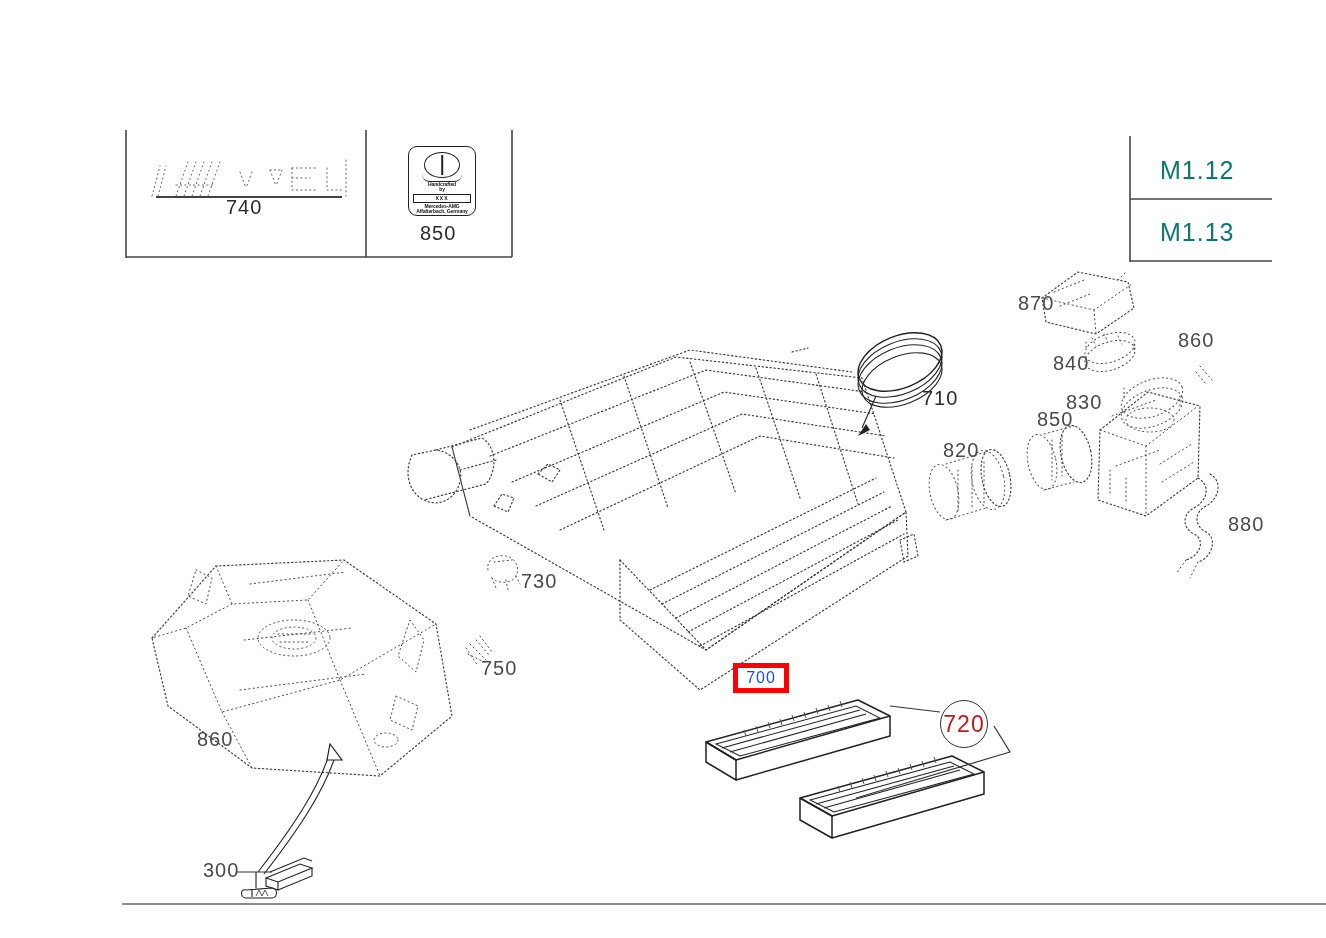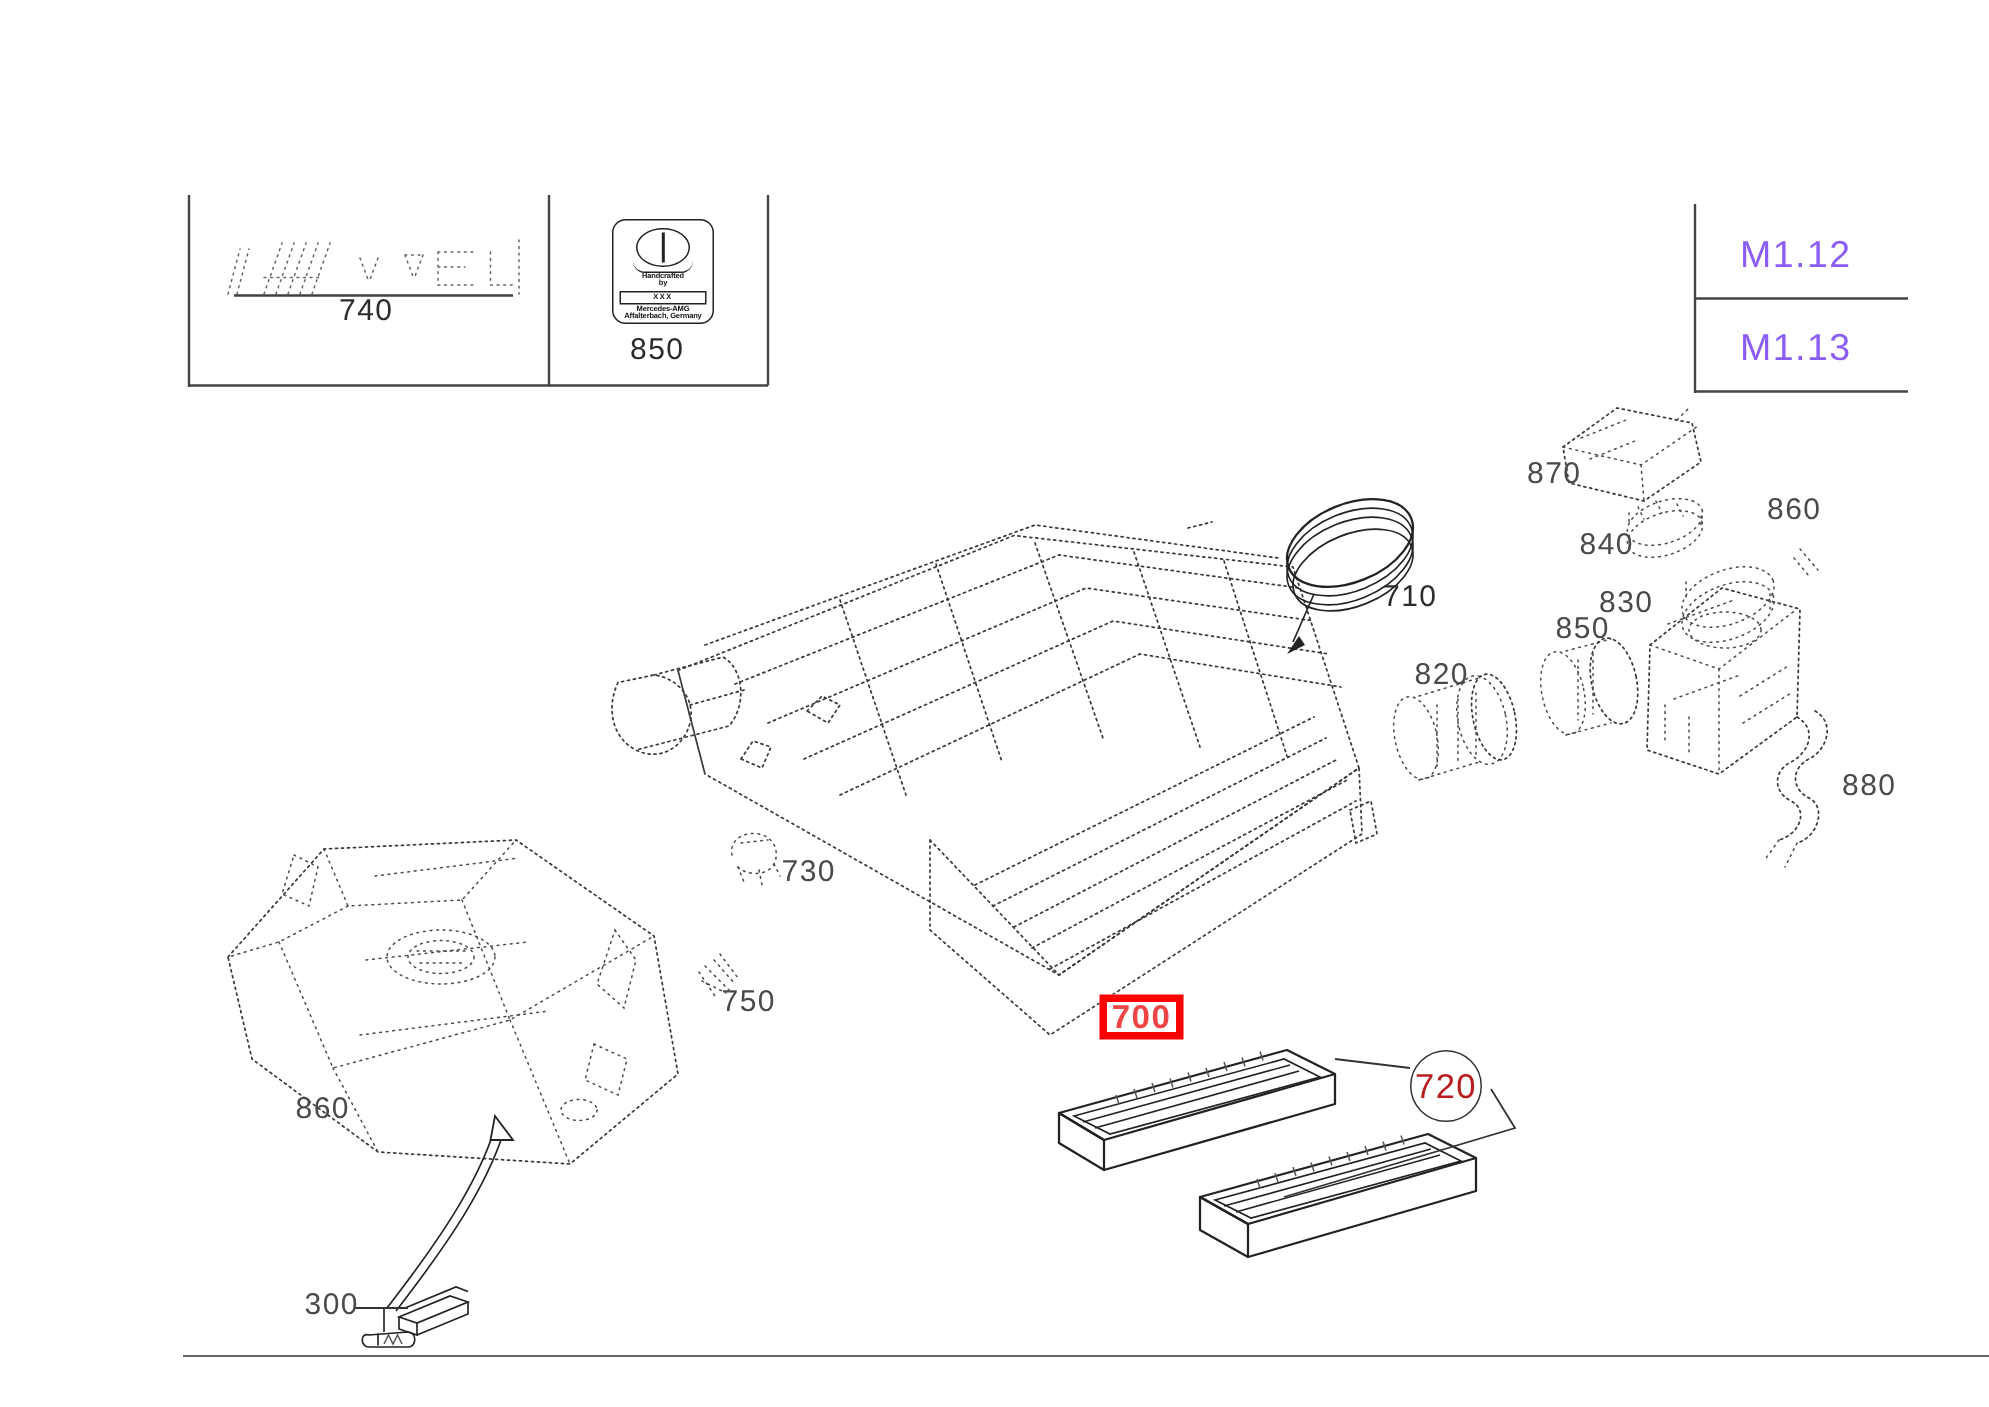--- a/index.html
+++ b/index.html
@@ -6,27 +6,27 @@
   html,body{margin:0;padding:0;background:#ffffff;}
   body{width:1326px;height:938px;overflow:hidden;
        font-family:"Liberation Sans",sans-serif;color:#1a1a1a;}
   #stage{position:relative;width:1326px;height:938px;background:#ffffff;}
   svg#canvas{position:absolute;left:0;top:0;width:1326px;height:938px;}
 
   .callout{position:absolute;font-family:"Liberation Sans",sans-serif;
            font-size:20px;letter-spacing:1px;color:#2b2b2b;white-space:nowrap;
            line-height:1;}
   .callout.faint{color:#4a4a4a;}
-  .section-label{position:absolute;font-size:25px;color:#8b5cf6;
+  .section-label{position:absolute;font-size:25px;color:#0f766e;
                  letter-spacing:1px;white-space:nowrap;}
   .highlight-box{position:absolute;border:5px solid #ff0000;background:#ffffff;
                  display:flex;align-items:center;justify-content:center;
                  box-sizing:border-box;}
-  .highlight-box span{font-size:22px;color:#ef4444;letter-spacing:1px;
-                      line-height:1;font-weight:bold;}
+  .highlight-box span{font-size:16px;color:#1d4ed8;letter-spacing:1px;
+                      line-height:1;}
   .circle-callout{position:absolute;border:1.4px solid #333;border-radius:50%;
                   background:#fff;display:flex;align-items:center;
                   justify-content:center;box-sizing:border-box;}
   .circle-callout span{font-size:23px;color:#b91c1c;letter-spacing:1px;}
 
   .plaque{position:absolute;border:1.6px solid #222;border-radius:9px;
           background:#fff;box-sizing:border-box;
           display:flex;flex-direction:column;align-items:center;
           padding-top:5px;}
   .plaque-ring{width:34px;height:34px;border:1.8px solid #222;border-radius:50%;
@@ -303,16 +303,16 @@
 <div class="callout" style="left:922px;top:388px;">710</div>
 <div class="callout faint" style="left:521px;top:571px;">730</div>
 <div class="callout faint" style="left:481px;top:658px;">750</div>
 <div class="callout faint" style="left:197px;top:729px;">860</div>
 <div class="callout faint" style="left:203px;top:860px;">300</div>
 <div class="callout faint" style="left:943px;top:440px;">820</div>
 <div class="callout faint" style="left:1066px;top:392px;">830</div>
 <div class="callout faint" style="left:1053px;top:353px;">840</div>
 <div class="callout faint" style="left:1037px;top:409px;">850</div>
 <div class="callout faint" style="left:1178px;top:330px;">860</div>
-<div class="callout faint" style="left:1018px;top:306px;">870</div>
+<div class="callout faint" style="left:1018px;top:293px;">870</div>
 <div class="callout faint" style="left:1228px;top:490px;margin-top:24px;">880</div>
 
 </div>
 
 </body></html>

